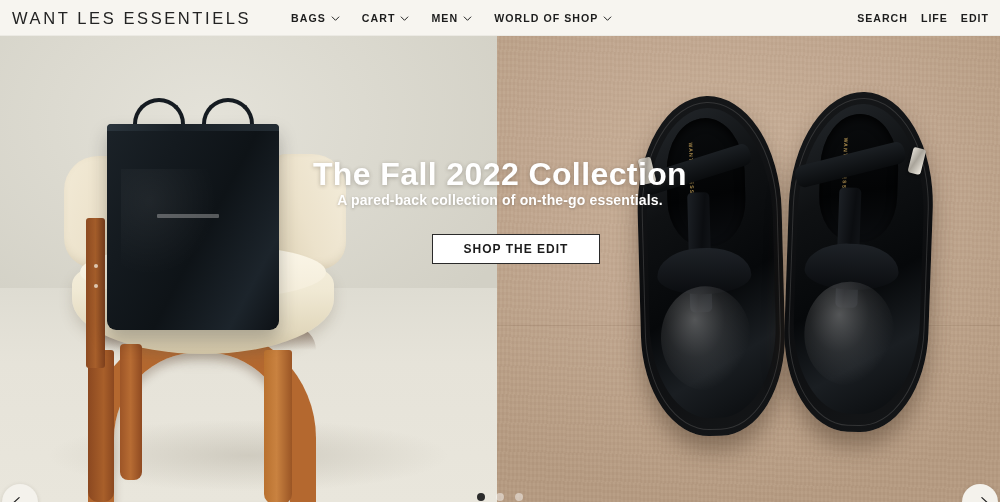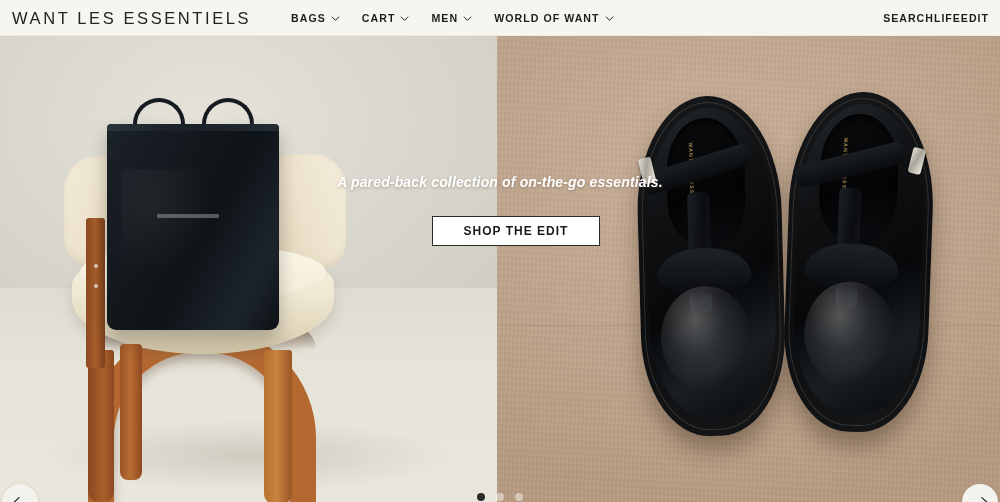--- a/index.html
+++ b/index.html
@@ -50,21 +50,21 @@
   }
   .chev {
     display: inline-block; width: 9px; height: 9px;
     position: relative; top: 1px;
   }
   .chev svg { display: block; }
 
   .utilnav {
     position: absolute; right: 11px; top: 50%;
     transform: translateY(-50%);
-    display: flex; align-items: center; 
+    display: flex; align-items: center; gap: 13px;
     white-space: nowrap;
   }
   .utilitem {
     font-size: 10.6px;
     letter-spacing: 1.0px;
     color: #1d1d1d;
     font-weight: 700;
     cursor: pointer;
   }
 
@@ -312,28 +312,26 @@
   .hero-title {
     font-size: 32px;
     line-height: 1.05;
     color: #ffffff;
     font-weight: 700;
     letter-spacing: 0.4px;
     text-shadow: 0 1px 4px rgba(60,50,40,0.32);
     white-space: nowrap;
   }
   .hero-sub {
-    margin-top: 16px;
     font-size: 14px;
     color: #ffffff;
     font-weight: 700;
     letter-spacing: 0.15px;
     text-shadow: 0 1px 3px rgba(60,50,40,0.32);
     white-space: nowrap;
-    font-style: italic;
   }
   .hero-btn {
     pointer-events: auto;
     margin-top: 26px;
     display: inline-flex; align-items: center; justify-content: center;
     width: 168px; height: 30px;
     background: #ffffff;
     border: 1.5px solid #2a2a2a;
     color: #1c1c1c;
     font-size: 12px;
@@ -398,21 +396,21 @@
       </div>
       <div class="navitem">
         <span>MEN</span>
         <span class="chev">
           <svg width="9" height="9" viewBox="0 0 10 10">
               <path d="M1 3 L5 7 L9 3" fill="none" stroke="#1d1d1d" stroke-width="1.1"></path>
             </svg>
         </span>
       </div>
       <div class="navitem">
-        <span>WORLD OF WANT</span>
+        <span>WORLD OF SHOP</span>
         <span class="chev">
           <svg width="9" height="9" viewBox="0 0 10 10">
               <path d="M1 3 L5 7 L9 3" fill="none" stroke="#1d1d1d" stroke-width="1.1"></path>
             </svg>
         </span>
       </div>
     </nav>
 
     <div class="utilnav">
       <span class="utilitem">SEARCH</span>
@@ -477,20 +475,21 @@
         <div class="insole-text">WANT LES ESSENTI</div>
         <div class="ankle-strap"></div>
         <div class="tstrap"></div>
         <div class="buckle"></div>
         <div class="vamp"></div>
         <div class="toe-shine"></div>
       </div>
     </div>
 
     <div class="hero-copy">
+      <div class="hero-title">The Fall 2022 Collection</div>
       <div class="hero-sub">A pared-back collection of on-the-go essentials.</div>
       <button class="hero-btn">SHOP THE EDIT</button>
     </div>
 
     <div class="arrow arrow-prev">
       <span>
         <svg width="17" height="13" viewBox="0 0 18 14">
           <path d="M17 7 L2 7 M7.5 1.8 L1.8 7 L7.5 12.2" fill="none" stroke="#1f1f1f" stroke-width="1.3" stroke-linecap="round" stroke-linejoin="round"></path>
         </svg>
       </span>

